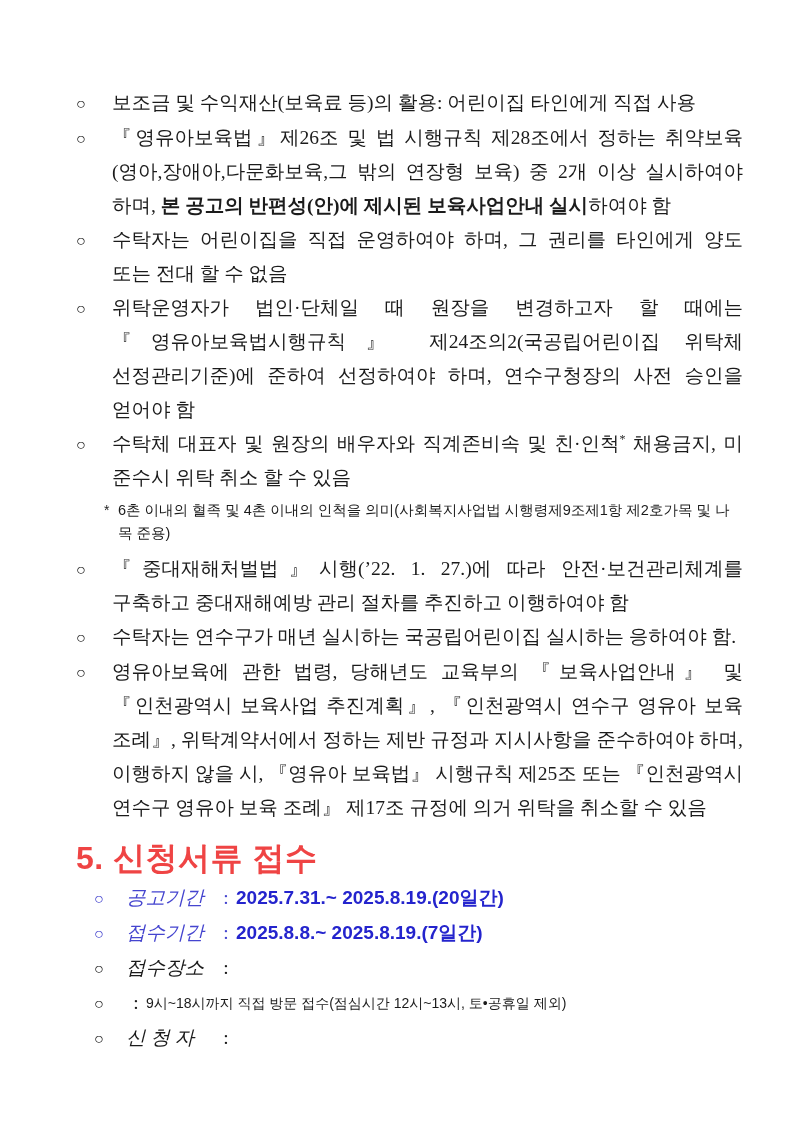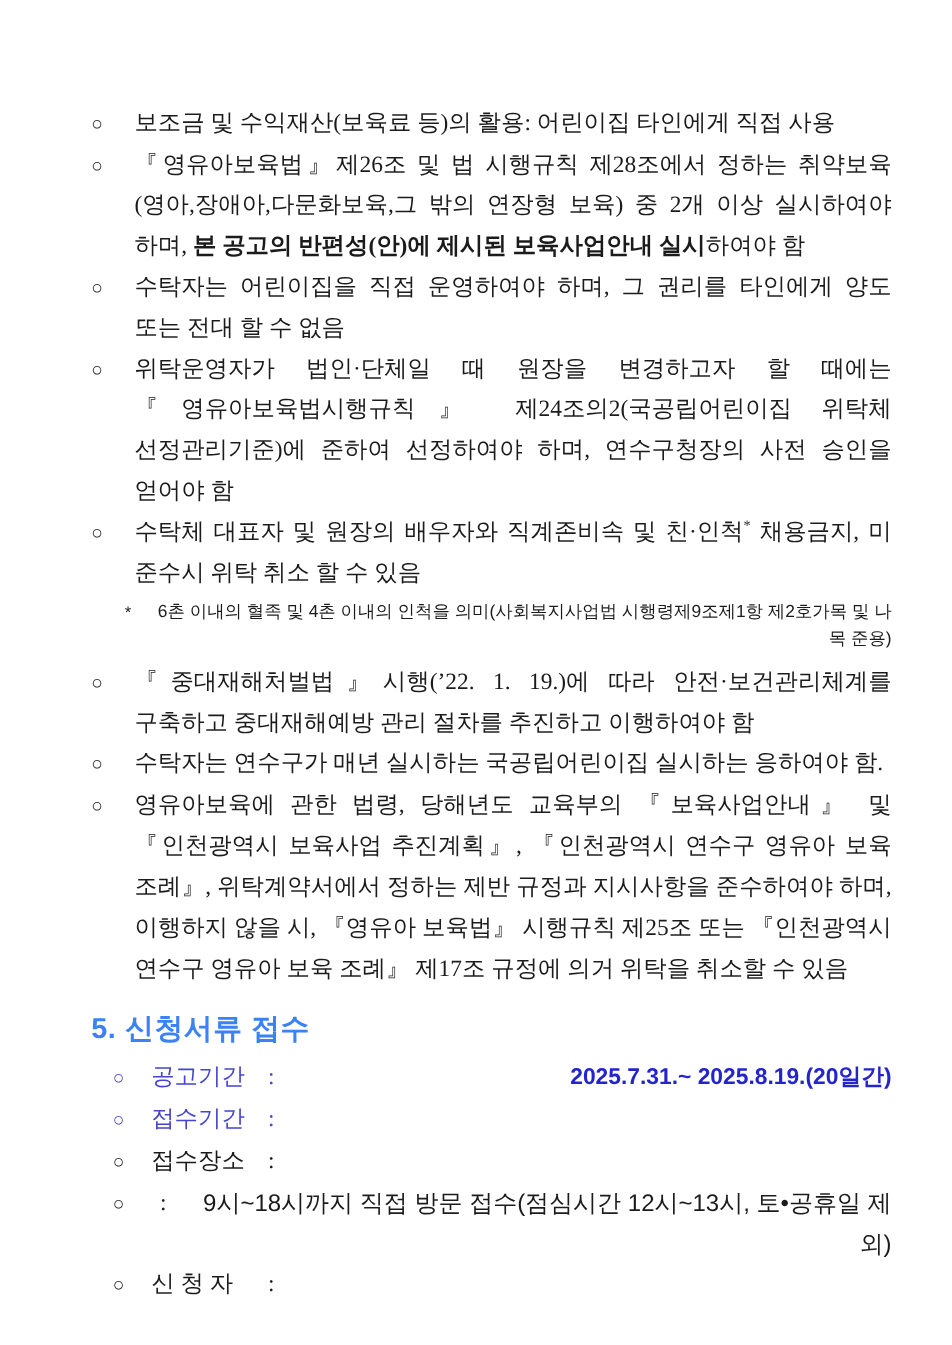--- a/index.html
+++ b/index.html
@@ -36,51 +36,51 @@
   
   .ft {
     display: flex;
     font-family: "Liberation Sans", "DejaVu Sans", sans-serif;
     font-size: 14.5px;
     line-height: 23px;
     margin: 4px 0 7px 0;
     padding-left: 28px;
   }
   .ft .mk { flex: 0 0 14px; font-size: 14px; }
-  .ft .tx { flex: 1 1 auto; text-align: right; }
+  .ft .tx { flex: 1 1 auto; text-align: left; }
   
   .s5title {
     font-family: "Liberation Sans", "DejaVu Sans", sans-serif;
     font-weight: 700;
-    font-size: 24px;
+    font-size: 32px;
     line-height: 30px;
     letter-spacing: 0.5px;
     margin: 18px 0 8px 0;
-    color: #3b82f6;
+    color: #ef4444;
   }
   .row {
     display: flex;
     font-size: 19.5px;
     line-height: 34px;
     padding-left: 18px;
   }
   .row .mk { flex: 0 0 32px; font-size: 16px; padding-top: 1px; }
-  .row .lb { flex: 0 0 90px; white-space: pre; }
+  .row .lb { flex: 0 0 90px; white-space: pre; font-style: italic; }
   .row .sep { flex: 0 0 20px; text-align: center; }
-  .row .vl { flex: 1 1 auto; text-align: right; }
+  .row .vl { flex: 1 1 auto; }
   .row.blue .mk, .row.blue .lb, .row.blue .sep { color: #4545cf; }
   .row.blue .vl {
     color: #2424cd;
     font-weight: 700;
     font-family: "Liberation Sans", "DejaVu Sans", sans-serif;
     font-size: 19px;
   }
   .row .vl.gothic {
     font-family: "Liberation Sans", "DejaVu Sans", sans-serif;
-    font-size: 20px;
+    font-size: 14px;
   }
 </style>
 </head>
 <body>
 
 <div class="page">
 
   <p class="b">
     <span class="mk">○</span>
     <span class="tx">보조금 및 수익재산(보육료 등)의 활용: 어린이집 타인에게 직접 사용</span>
@@ -106,21 +106,21 @@
     <span class="tx"><span>수탁체 대표자 및 원장의 배우자와 직계존비속 및 친·인척</span><sup>*</sup><span> 채용금지, 미 준수시 위탁 취소 할 수 있음</span></span>
   </p>
 
   <p class="ft">
     <span class="mk">*</span>
     <span class="tx">6촌 이내의 혈족 및 4촌 이내의 인척을 의미(사회복지사업법 시행령제9조제1항 제2호가목 및 나목 준용)</span>
   </p>
 
   <p class="b">
     <span class="mk">○</span>
-    <span class="tx">『중대재해처벌법』시행(’22. 1. 19.)에 따라 안전·보건관리체계를 구축하고 중대재해예방 관리 절차를 추진하고 이행하여야 함</span>
+    <span class="tx">『중대재해처벌법』시행(’22. 1. 27.)에 따라 안전·보건관리체계를 구축하고 중대재해예방 관리 절차를 추진하고 이행하여야 함</span>
   </p>
 
   <p class="b">
     <span class="mk">○</span>
     <span class="tx">수탁자는 연수구가 매년 실시하는 국공립어린이집 실시하는 응하여야 함.</span>
   </p>
 
   <p class="b">
     <span class="mk">○</span>
     <span class="tx">영유아보육에 관한 법령, 당해년도 교육부의 『보육사업안내』 및 『인천광역시 보육사업 추진계획』, 『인천광역시 연수구 영유아 보육 조례』, 위탁계약서에서 정하는 제반 규정과 지시사항을 준수하여야 하며, 이행하지 않을 시, 『영유아 보육법』 시행규칙 제25조 또는 『인천광역시 연수구 영유아 보육 조례』 제17조 규정에 의거 위탁을 취소할 수 있음</span>
@@ -132,20 +132,21 @@
     <span class="mk">○</span>
     <span class="lb">공고기간</span>
     <span class="sep">:</span>
     <span class="vl">2025.7.31.~ 2025.8.19.(20일간)</span>
   </p>
 
   <p class="row blue">
     <span class="mk">○</span>
     <span class="lb">접수기간</span>
     <span class="sep">:</span>
+    <span class="vl">2025.8.8.~ 2025.8.19.(7일간)</span>
   </p>
 
   <p class="row">
     <span class="mk">○</span>
     <span class="lb">접수장소</span>
     <span class="sep">:</span>
   </p>
 
   <p class="row">
     <span class="mk">○</span>

